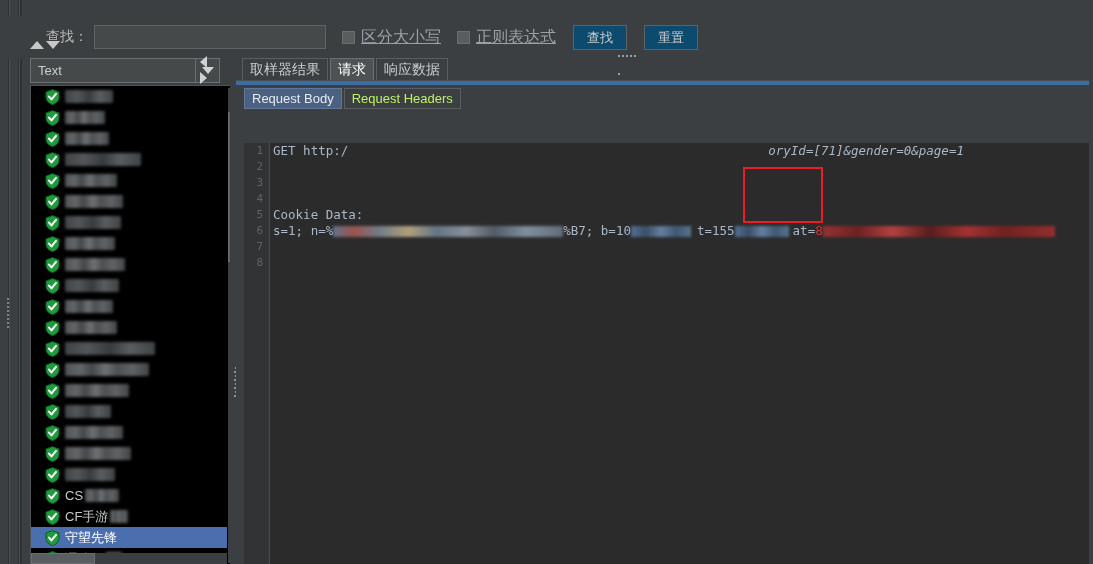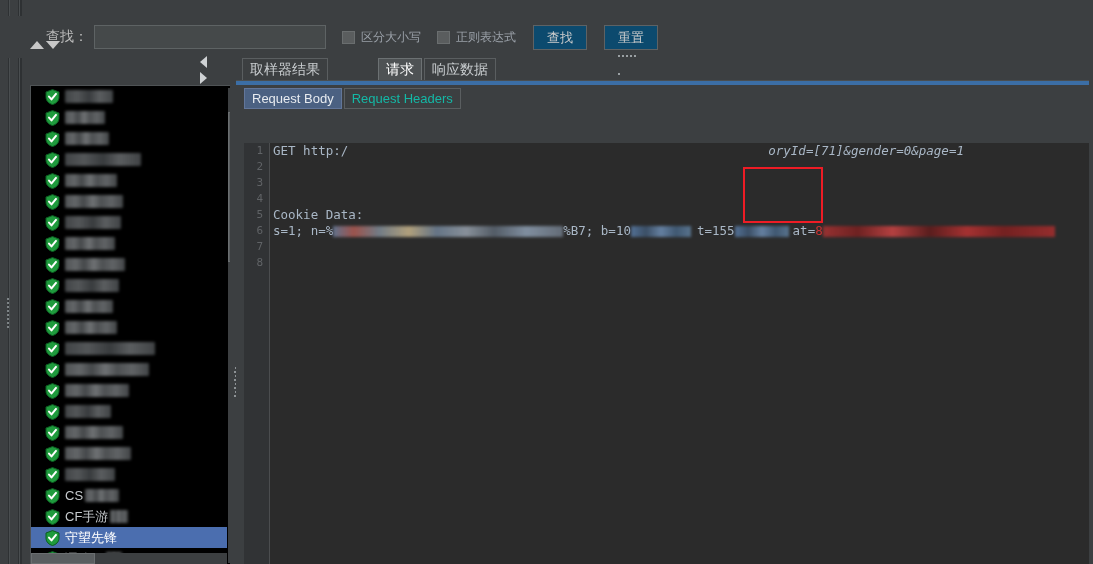--- a/index.html
+++ b/index.html
@@ -28,21 +28,21 @@
   }
   .find-input {
     width: 232px; height: 24px; background: #45494a; border: 1px solid #5e6364;
     color: #d4d4d4; font-size: 12px; padding: 0 4px; outline: none;
   }
   .cb-wrap { display: flex; align-items: center; margin-left: 16px; }
   .cb-box {
     width: 13px; height: 13px; background: #5a5d5e; border: 1px solid #6a6e6f;
     display: inline-block; margin-right: 6px;
   }
-  .cb-label { color: #9aa0a8; font-size: 12px; }
+  .cb-label { color: #9aa0a8; font-size: 16px; text-decoration: underline; }
   .btn {
     height: 25px; min-width: 50px; padding: 0 13px; margin-left: 17px;
     background: #0c4a6e; border: 1px solid #5e6264; color: #cccccc;
     font-size: 13px; cursor: default; line-height: 23px; text-align: center;
   }
 
   
   .arrows { position: absolute; left: 30px; top: 41px; display: flex; gap: 2px; }
   .tri-up, .tri-dn {
     width: 0; height: 0; border-left: 7px solid transparent; border-right: 7px solid transparent;
@@ -145,34 +145,34 @@
   }
 
   .toptabs {
     position: absolute; left: 6px; top: 5px; height: 23px; display: flex; align-items: flex-end;
   }
   .ttab {
     height: 22px; padding: 0 7px; font-size: 14px; color: #c9cdd0;
     border: 1px solid #5a5e60; border-bottom: none; background: #3c3f41;
     display: flex; align-items: center; margin-right: 2px;
   }
-  .ttab.active { background: #4e5254; color: #ffffff; border-color: #6c7173; margin-left: 48px; }
+  .ttab.active { background: #4e5254; color: #ffffff; border-color: #6c7173; }
 
   .tabs-underline {
     position: absolute; left: 0; top: 28px; width: 857px; height: 3px; background: #4a4e50;
   }
   .blue-line {
     position: absolute; left: 0; top: 31px; width: 857px; height: 2px; background: #3c6ea5;
   }
 
   .subtabs {
     position: absolute; left: 8px; top: 35px; height: 22px; display: flex; align-items: flex-end;
   }
   .stab {
-    height: 21px; padding: 0 7px; font-size: 13px; color: #14b8a6;
+    height: 21px; padding: 0 7px; font-size: 13px; color: #bef264;
     border: 1px solid #5a5e60; background: #3c3f41; display: flex; align-items: center;
     margin-right: 2px;
   }
   .stab.active { background: #4b6182; color: #e7ebf0; border-color: #62769a; }
 
   .findrow { position: absolute; left: 8px; top: 60px; width: 849px; height: 28px; display: flex; align-items: center; }
   .find2-input {
     width: 735px; height: 26px; background: #464a4b; border: 1px solid #6c7072;
   }
   .find2-btn {
@@ -272,20 +272,24 @@
       <button class="btn">重置</button>
     </div>
   </div>
 
   <div class="arrows">
     <span class="tri-up"></span>
     <span class="tri-dn"></span>
   </div>
 
   <div class="treepanel">
+    <div class="combo">
+      <span class="combo-text">Text</span>
+      <span class="combo-arrow"></span>
+    </div>
 
     <div class="treebox">
       <div class="tree-list" id="treelist">
           <div class="tree-row">
             <span class="shield">
               <svg width="15" height="16" viewBox="0 0 15 16">
                 <path d="M7.5 0.6 L14 3 V8.2 C14 12 10.8 14.7 7.5 15.5 C4.2 14.7 1 12 1 8.2 V3 Z" fill="#1f9b3d" stroke="#0d5c22" stroke-width="1"></path>
                 <path d="M4 7.6 L6.5 10.4 L11 4.9" fill="none" stroke="#ffffff" stroke-width="2" stroke-linecap="round" stroke-linejoin="round"></path>
               </svg>
             </span>

